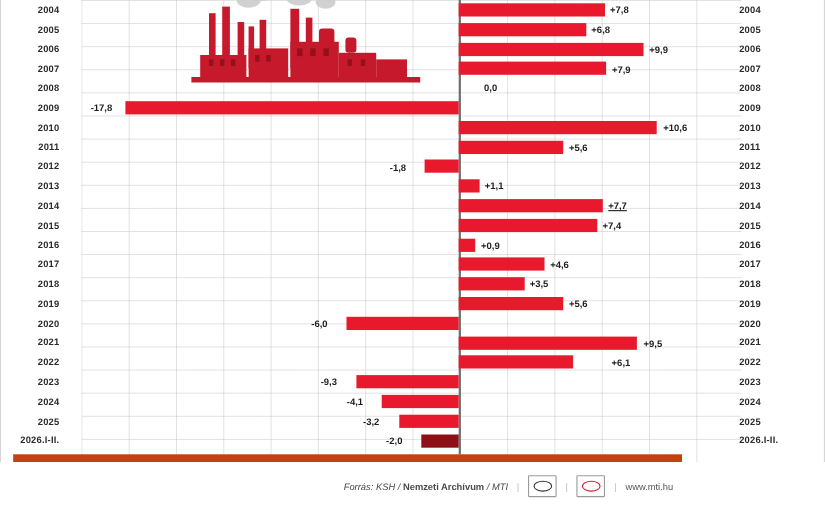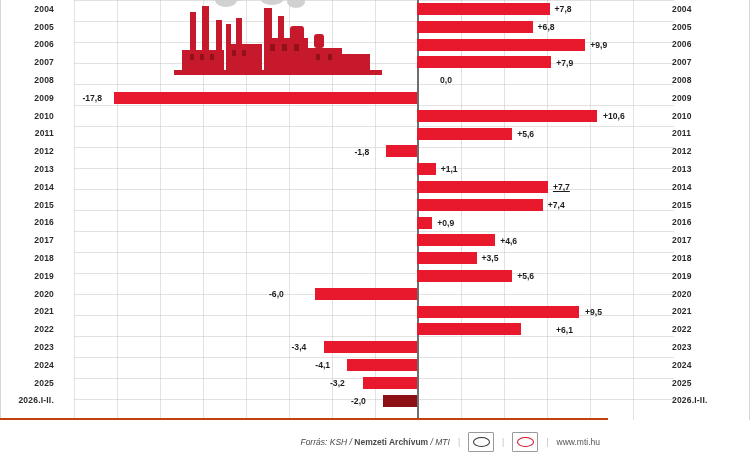--- a/index.html
+++ b/index.html
@@ -83,24 +83,24 @@
   }
   
   .illus{
     position:absolute;
     left:168px;top:-10px;
     width:250px;height:95px;
   }
   
   .footer{
     position:absolute;
-    left:0;bottom:0;
+    left:12px;bottom:0;
     width:608px;height:49px;
     background:#fff;
-    border-top:2px solid #c2410c;
+    border-top:7px solid #c2410c;
   }
   .footer-inner{
     position:absolute;
     right:8px;top:12px;
     display:flex;align-items:center;gap:8px;
     font-size:8.5px;color:#4a4a4a;
   }
   .src{font-style:italic;}
   .src b{font-style:normal;}
   .sep{color:#bdbdbd;}
@@ -299,21 +299,21 @@
           <div class="barwrap">
             <div class="bar" style="width: 95.2px; left: 417px;"></div>
             <span class="val" style="left: 517.2px;">+5,6</span>
           </div>
           <span class="ylab left">2019</span>
           <span class="ylab right">2019</span>
         </div>
         <div class="row">
           <div class="barwrap">
             <div class="bar" style="width: 102px; left: 315px;"></div>
-            <span class="val" style="left: 269px;">-6,0</span>
+            <span class="val" style="left: 283px;">-6,0</span>
           </div>
           <span class="ylab left">2020</span>
           <span class="ylab right">2020</span>
         </div>
         <div class="row">
           <div class="barwrap">
             <div class="bar" style="width: 161.5px; left: 417px;"></div>
             <span class="val" style="left: 585px;">+9,5</span>
           </div>
           <span class="ylab left">2021</span>
@@ -323,21 +323,21 @@
           <div class="barwrap">
             <div class="bar" style="width: 103.7px; left: 417px;"></div>
             <span class="val" style="left: 556px;">+6,1</span>
           </div>
           <span class="ylab left">2022</span>
           <span class="ylab right">2022</span>
         </div>
         <div class="row">
           <div class="barwrap">
             <div class="bar" style="width: 93.5px; left: 323.5px;"></div>
-            <span class="val" style="left: 291.5px;">-3,4</span>
+            <span class="val" style="left: 291.5px;">-9,3</span>
           </div>
           <span class="ylab left">2023</span>
           <span class="ylab right">2023</span>
         </div>
         <div class="row">
           <div class="barwrap">
             <div class="bar" style="width: 69.7px; left: 347.3px;"></div>
             <span class="val" style="left: 315.3px;">-4,1</span>
           </div>
           <span class="ylab left">2024</span>

